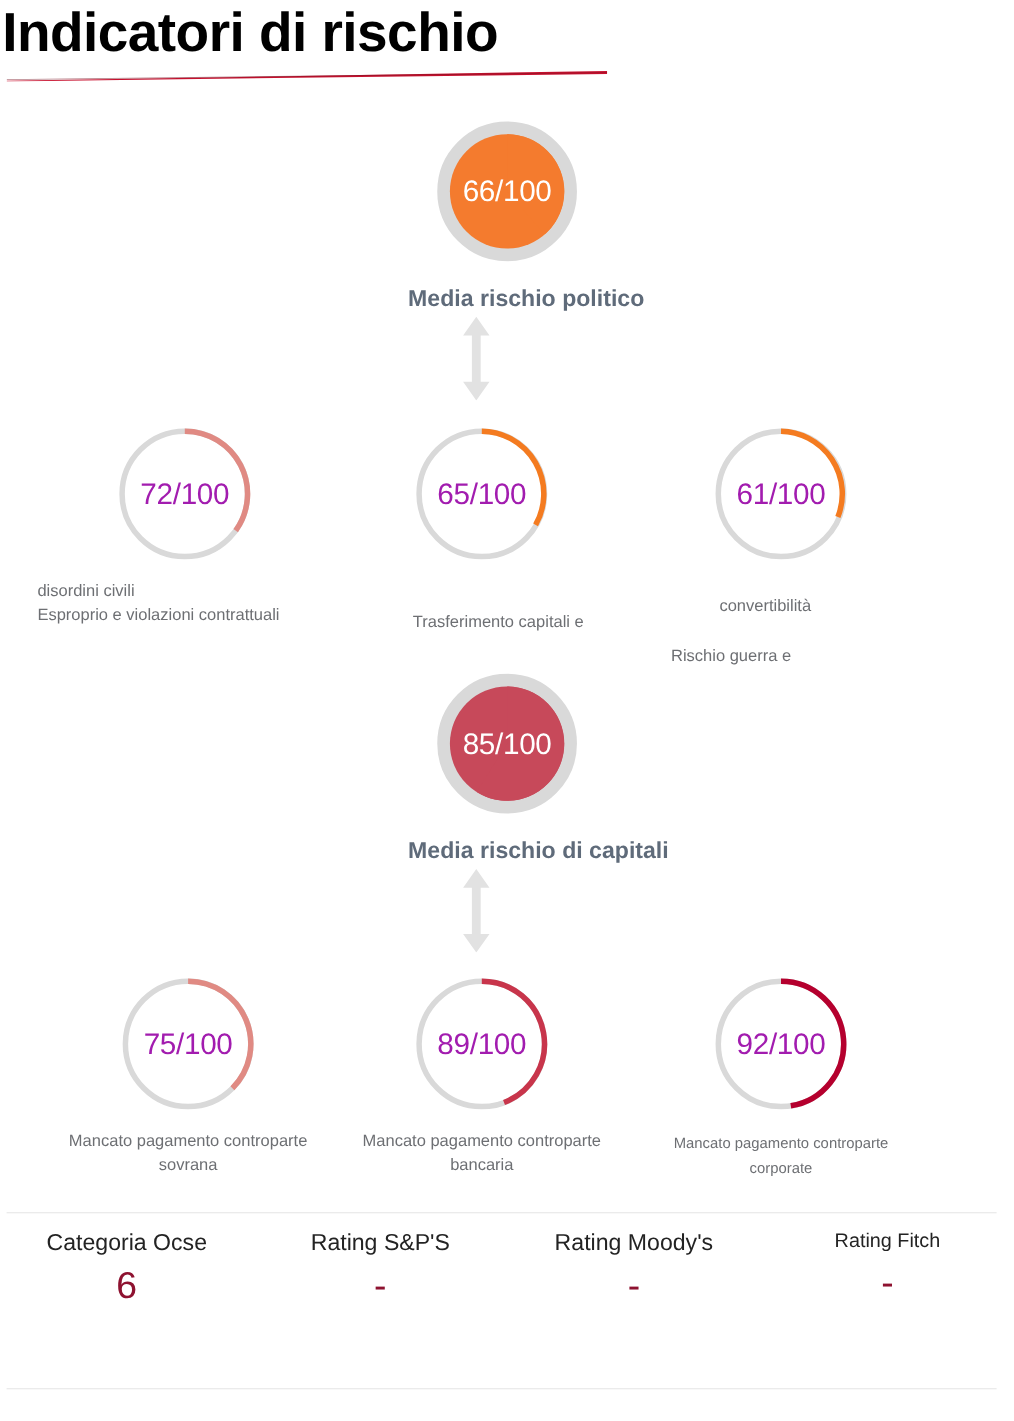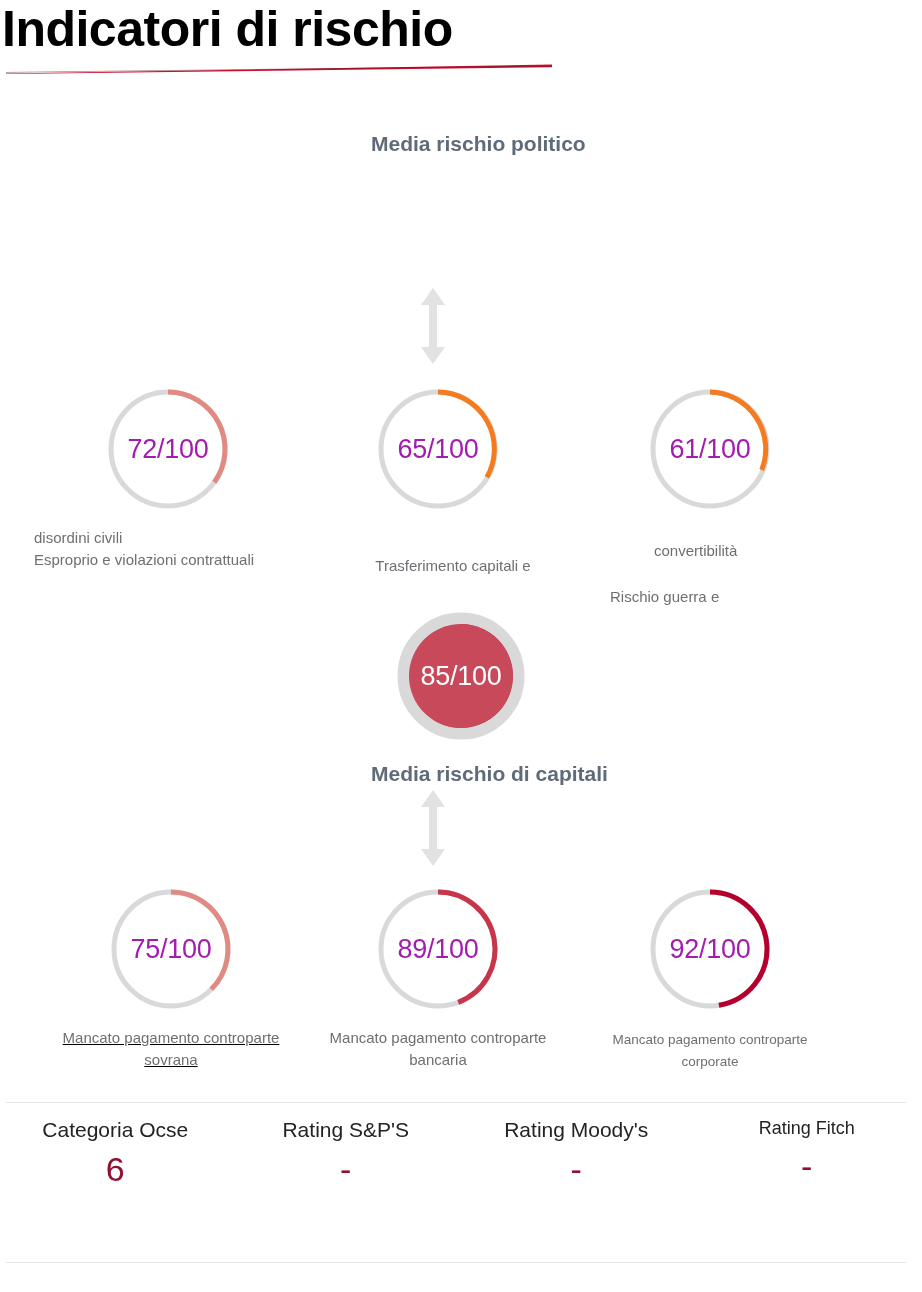--- a/index.html
+++ b/index.html
@@ -138,20 +138,28 @@
 
 <div id="title-block">
   <div id="page-title">Indicatori di rischio</div>
   <svg id="title-rule" viewBox="0 0 546 10" preserveAspectRatio="none">
     <polygon points="0,9.5 546,0.5 546,3.2 0,10" fill="#C8102E"></polygon>
     <polygon points="0,8.0 546,1.6 546,2.4 0,8.8" fill="#7a1524" opacity="0.55"></polygon>
   </svg>
 </div>
 
 <div class="gauge-wrap" style="left:371px; top:110px;">
+  <div class="gauge filled">
+    <svg viewBox="0 0 128 128">
+      <circle cx="64" cy="64" r="57" fill="none" stroke="#D9D9D9" stroke-width="13"></circle>
+      <circle cx="64" cy="64" r="52" fill="#F47B2E"></circle>
+      <path d="M 64 12 A 52 52 0 0 1 98.2 103.1 L 64 64 Z" fill="#F47B2E"></path>
+    </svg>
+    <div class="gauge-value">66/100</div>
+  </div>
   <div class="summary-label" style="margin-top:22px;">Media rischio politico</div>
 </div>
 
 <svg class="connector" style="left:418px; top:288px; width:30px; height:76px;" viewBox="0 0 30 76">
   <polygon points="15,0 27,17 19,17 19,59 27,59 15,76 3,59 11,59 11,17 3,17" fill="#E2E2E2"></polygon>
 </svg>
 
 <div class="gauge-wrap" style="left:78px; top:385px;">
   <div class="gauge">
     <svg viewBox="0 0 128 128">
@@ -202,21 +210,21 @@
     </svg>
     <div class="gauge-value">85/100</div>
   </div>
   <div class="summary-label" style="margin-top:22px;">Media rischio di capitali</div>
 </div>
 
 <svg class="connector" style="left:418px; top:790px; width:30px; height:76px;" viewBox="0 0 30 76">
   <polygon points="15,0 27,17 19,17 19,59 27,59 15,76 3,59 11,59 11,17 3,17" fill="#E2E2E2"></polygon>
 </svg>
 
-<div class="gauge-wrap" style="left:81px; top:885px;text-decoration:underline;">
+<div class="gauge-wrap" style="left:81px; top:885px;">
   <div class="gauge">
     <svg viewBox="0 0 128 128">
       <circle cx="64" cy="64" r="57" fill="none" stroke="#D9D9D9" stroke-width="5"></circle>
       <path d="M 64 7 A 57 57 0 0 1 104.3 104.3" fill="none" stroke="#E08A83" stroke-width="5"></path>
     </svg>
     <div class="gauge-value">75/100</div>
   </div>
   <div class="item-label" style="margin-top:14px; width:300px; margin-left:-60px;">
     <div>Mancato pagamento controparte</div>
     <div>sovrana</div>

